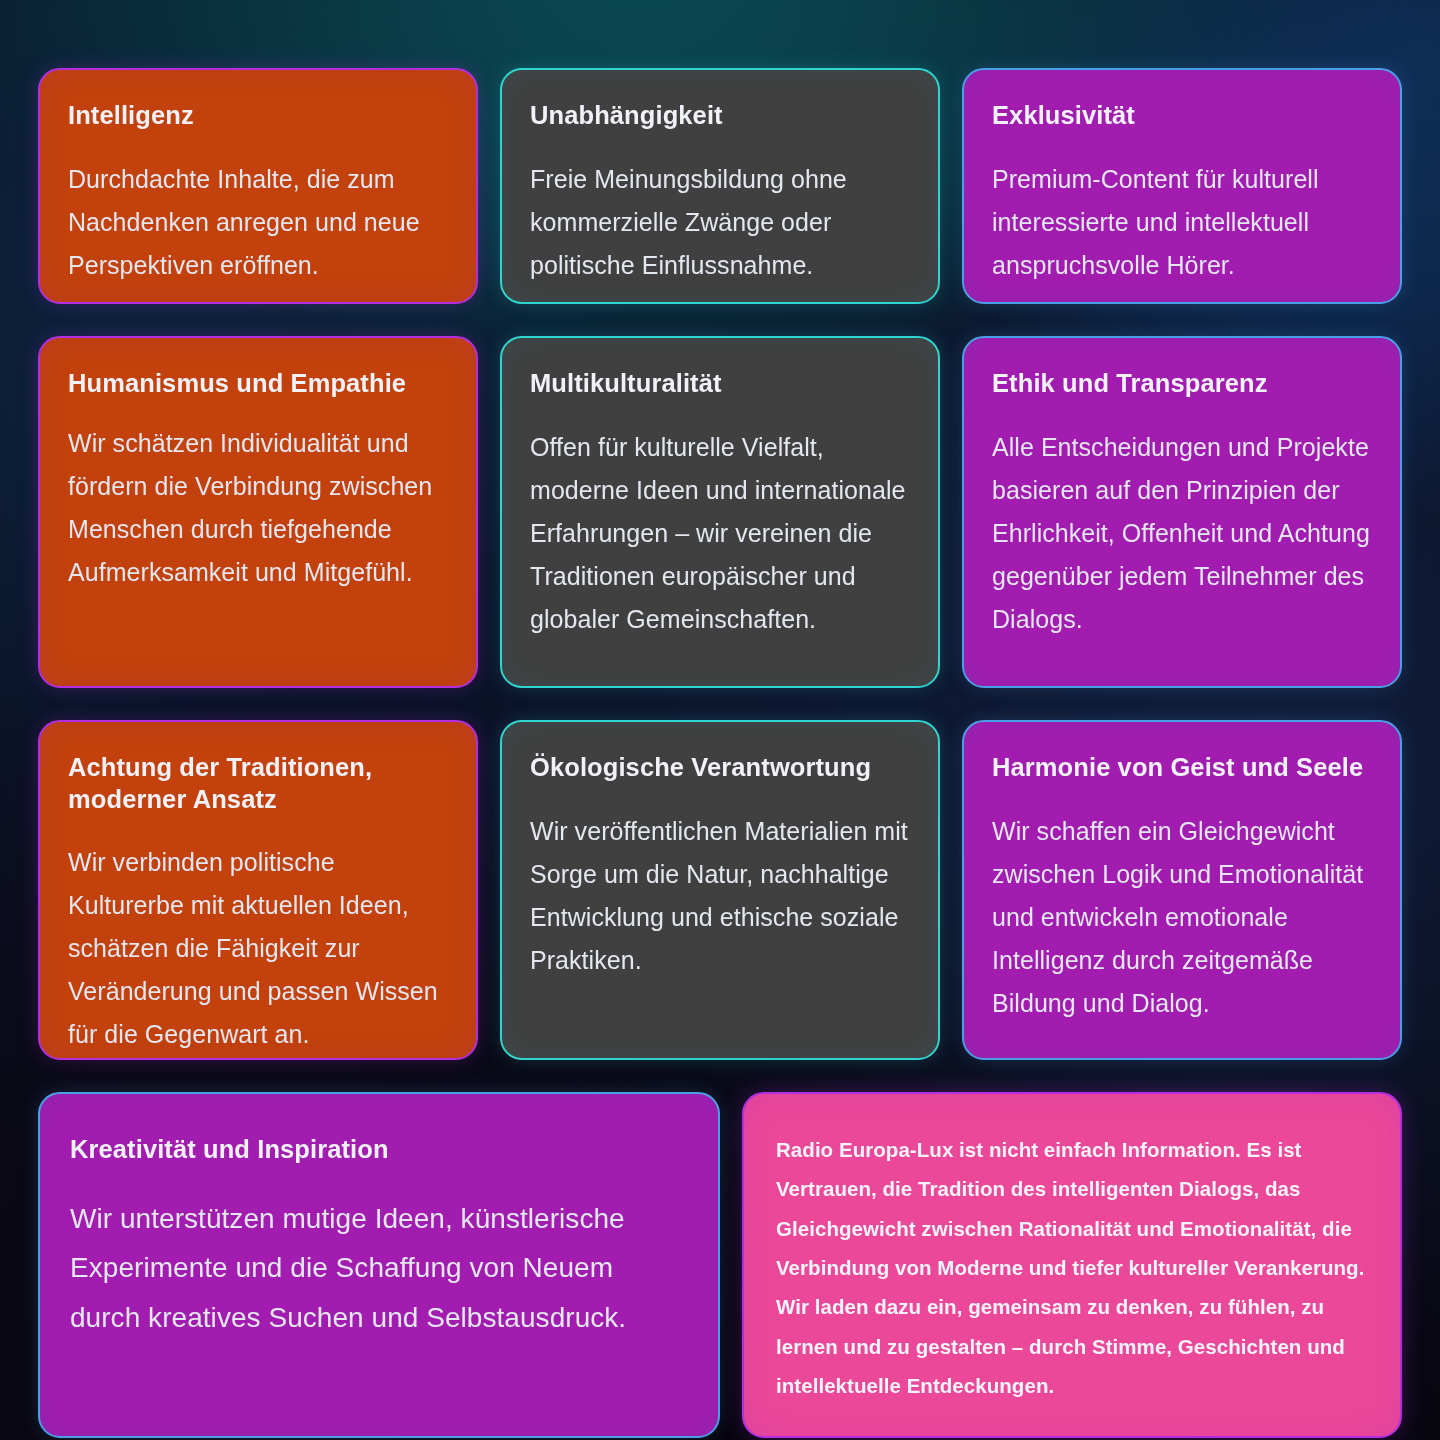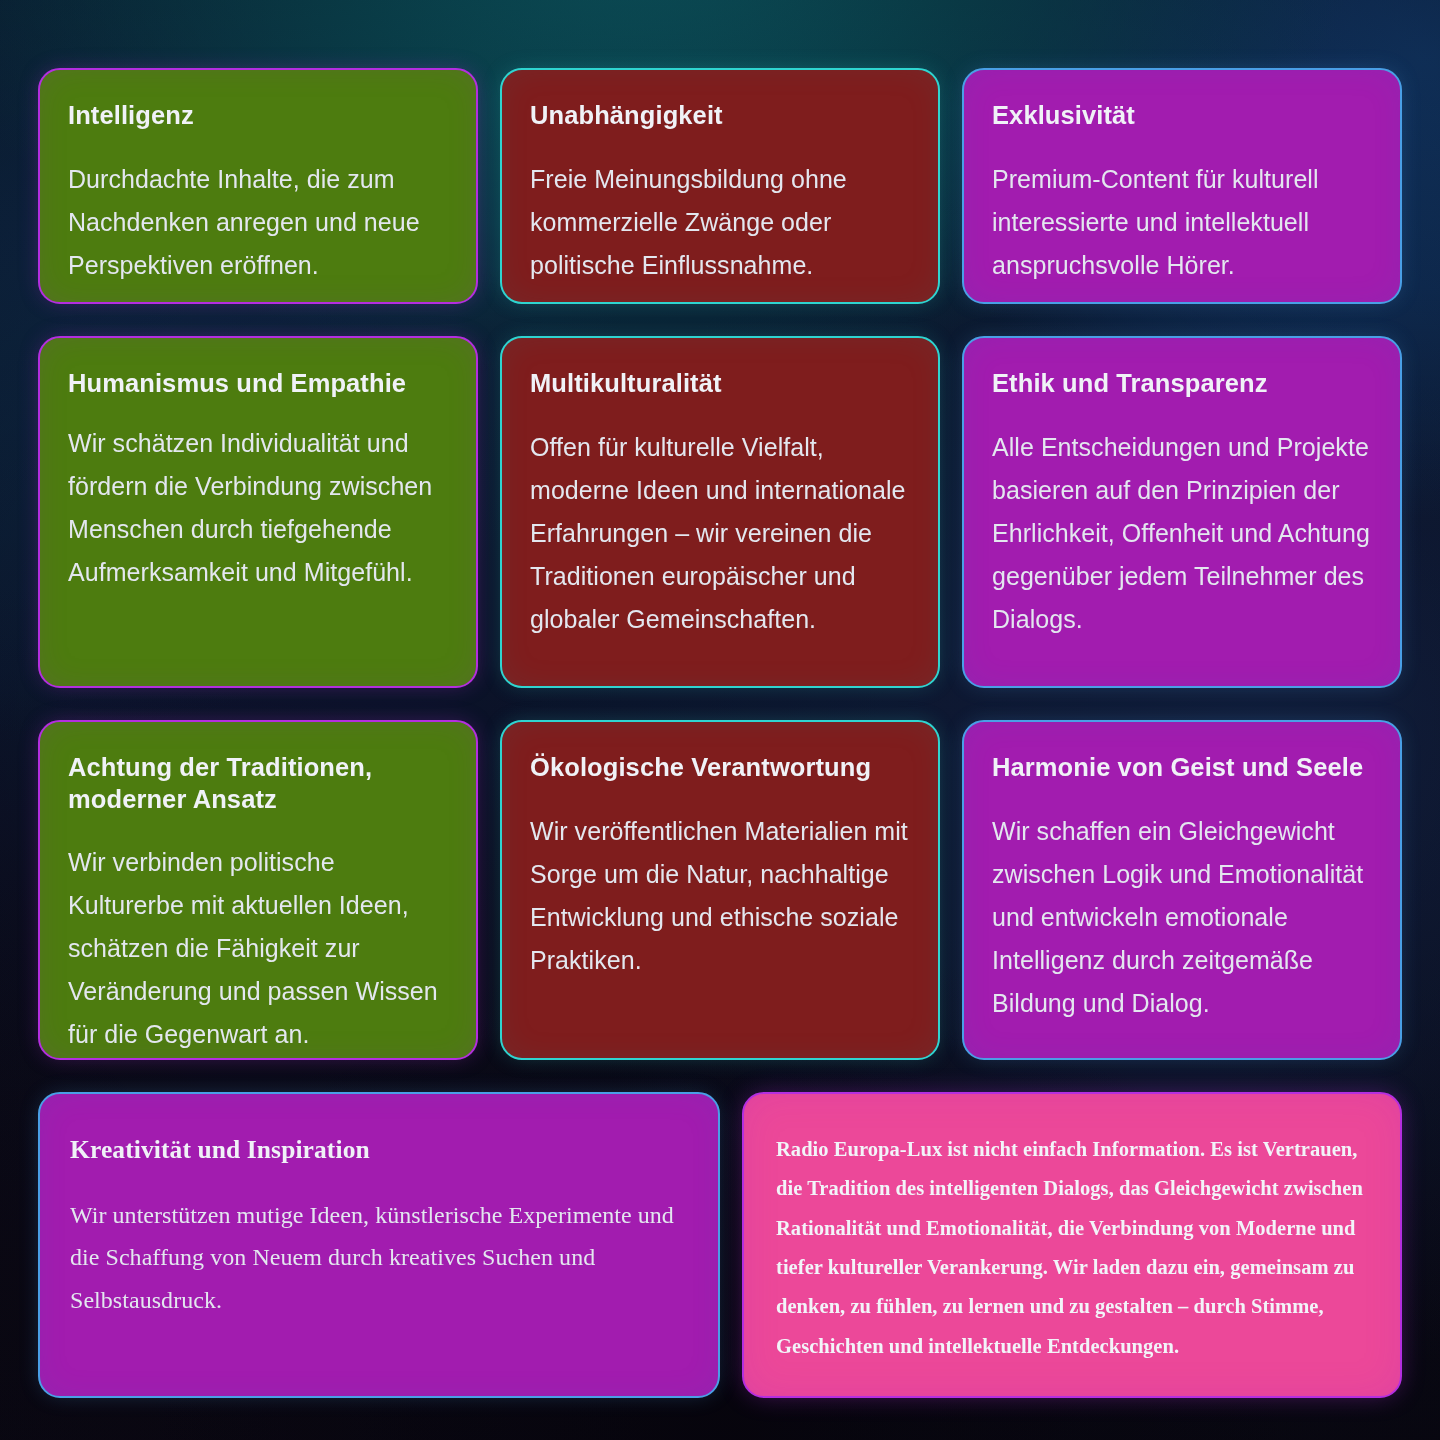--- a/index.html
+++ b/index.html
@@ -67,48 +67,47 @@
     font-size:25px;
     font-weight:400;
     color:#e3e7ef;
     line-height:1.72;
     letter-spacing:.05px;
   }
 
   
   .accent-magenta {
     border-color:#b42ee0;
-    background:#4d7c0f;
+    background:#c2410c;
     box-shadow:0 0 22px -4px rgba(180,46,224,.34), inset 0 0 40px -14px rgba(140,40,190,.22);
   }
   .accent-cyan {
     border-color:#2fd4d0;
-    background:#7f1d1d;
+    background:#404040;
     box-shadow:0 0 22px -4px rgba(47,212,208,.28), inset 0 0 40px -14px rgba(30,150,160,.18);
   }
   .accent-blue {
     border-color:#4a9fe6;
     background:#a21caf;
     box-shadow:0 0 22px -4px rgba(74,159,230,.28), inset 0 0 40px -14px rgba(40,100,180,.20);
   }
 
   
   .tight h3 { margin-bottom:22px; }
 
   
   .bottom-row {
     grid-column:1 / span 3;
     display:grid;
     grid-template-columns:682px 1fr;
     column-gap:22px;
-    font-family:Liberation Serif, serif;
   }
   .card-creativity { padding:40px 30px 30px 30px; }
   .card-creativity h3 { font-size:25.5px; margin-bottom:28px; }
-  .card-creativity p  { font-size:24px; line-height:1.78; }
+  .card-creativity p  { font-size:28px; line-height:1.78; }
 
   .card-summary {
     padding:36px 34px 30px 32px;
     border-color:#b42ee0;
     background:#ec4899;
     box-shadow:0 0 26px -4px rgba(180,46,224,.40), inset 0 0 46px -14px rgba(150,40,200,.26);
   }
   .card-summary p {
     font-size:20.5px;
     font-weight:bold;

